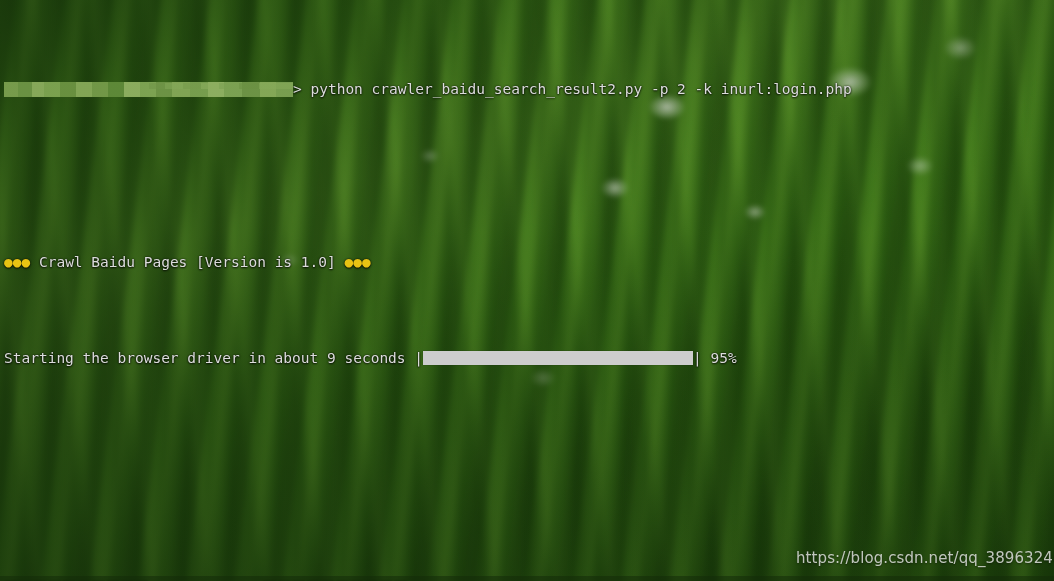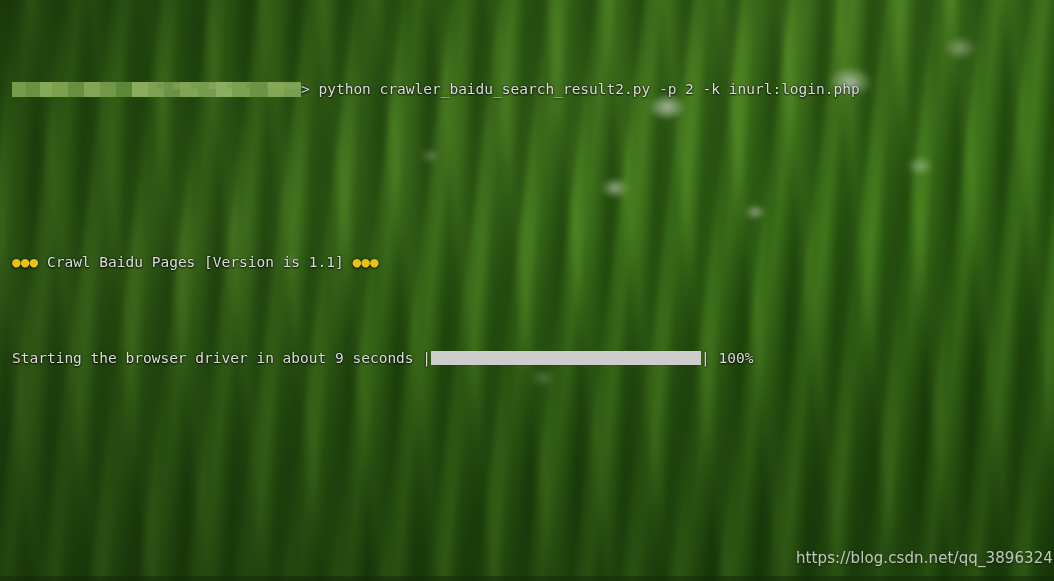--- a/index.html
+++ b/index.html
@@ -60,21 +60,21 @@
     inset: 0;
     background:
       linear-gradient(90deg, rgba(16,38,8,.50) 0%, rgba(16,38,8,.30) 34%, rgba(16,38,8,.16) 58%, rgba(16,38,8,.10) 100%),
       linear-gradient(180deg, rgba(16,38,8,.22) 0%, rgba(16,38,8,.10) 40%, rgba(16,38,8,.34) 100%);
   }
 
   
   #screen {
     position: absolute;
     inset: 0;
-    padding: 3px 0 0 12px;
+    padding: 3px 0 0 4px;
     box-sizing: border-box;
     white-space: pre;
     text-shadow: 0 0 2px rgba(0,0,0,.85), 0 1px 2px rgba(0,0,0,.7);
   }
   .row {
     height: 19.2px;
     line-height: 19.2px;
     white-space: pre;
     overflow: visible;
   }
@@ -168,24 +168,24 @@
   <div id="shade"></div>
 
   <div id="screen">
 
     
     <div class="row"><span class="censor"></span><span class="censor-top"></span><span class="fg-default">&gt;</span><span class="fg-default"> </span><span class="fg-default">python crawler_baidu_search_result2.py -p 2 -k inurl:login.php</span></div>
 
     <div class="blank"></div>
 
     
-    <div class="row"><span class="fg-yellow">●●●</span><span> </span><span class="fg-default">Crawl Baidu Pages [Version is 1.1]</span><span> </span><span class="fg-yellow">●●●</span></div>
-
-    
-    <div class="row"><span class="fg-default">Starting the browser driver in about 9 seconds</span><span> </span><span class="fg-default">|</span><span class="pbar"></span><span class="fg-default">|</span><span> </span><span class="fg-default">100%</span></div>
+    <div class="row"><span class="fg-yellow">●●●</span><span> </span><span class="fg-default">Crawl Baidu Pages [Version is 1.0]</span><span> </span><span class="fg-yellow">●●●</span></div>
+
+    
+    <div class="row"><span class="fg-default">Starting the browser driver in about 9 seconds</span><span> </span><span class="fg-default">|</span><span class="pbar"></span><span class="fg-default">|</span><span> </span><span class="fg-default">95%</span></div>
 
     <div class="blank"></div>
     <div class="blank"></div>
 
     
     <div class="row"><span class="fg-blue">〼〼〼〼〼〼〼〼〼〼</span><span> </span><span class="fg-default">Search info</span><span> </span><span class="fg-blue">〼〼〼〼〼〼〼〼〼〼</span></div>
 
     
 
     

